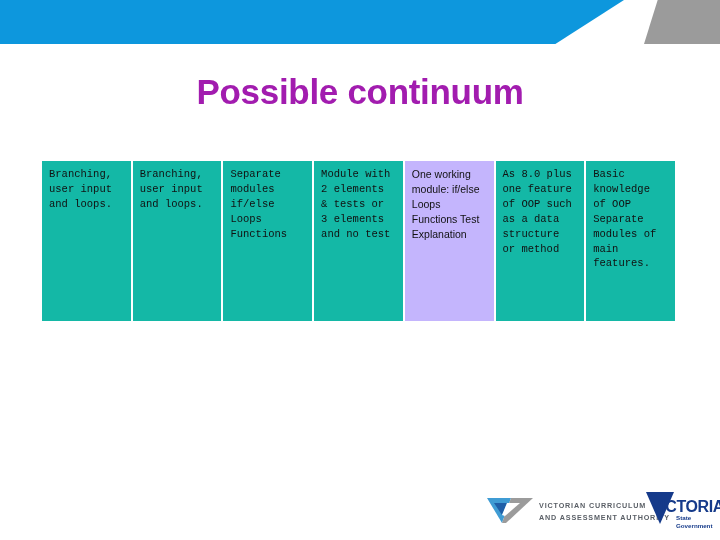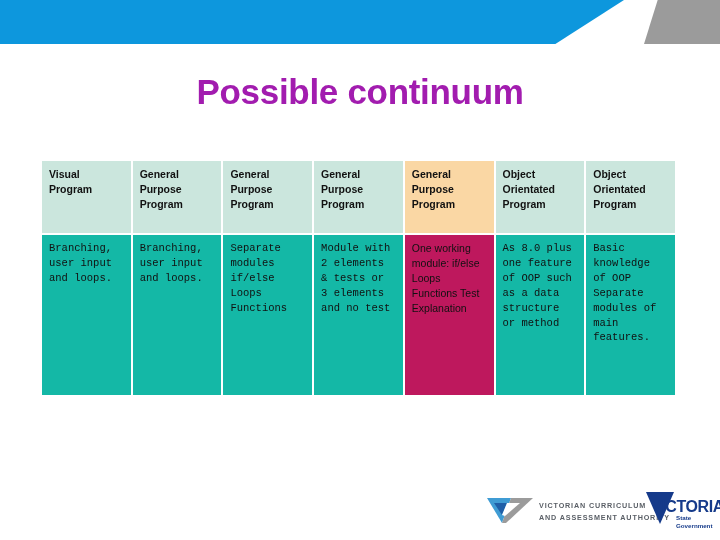--- a/index.html
+++ b/index.html
@@ -88,21 +88,21 @@
   tr.type-row td {
     height: 60px;
     font-weight: bold;
   }
   tr.detail-row td {
     height: 148px;
   }
   td.mint      { background: #14b8a6; font-family: Liberation Mono, monospace; }
   td.mint-dark { background: #cbe6dd; }
   td.peach     { background: #fad7a4; }
-  td.peach-lt  { background: #be185d; }
+  td.peach-lt  { background: #c4b5fd; }
 
   
   #footer-logos {
     position: absolute;
     left: 0;
     top: 487px;
     width: 632px;
     height: 50px;
   }
 
@@ -170,29 +170,20 @@
 <div id="banner">
   <div class="banner-blue"></div>
   <div class="banner-gray"></div>
 </div>
 
 <div id="title">Possible continuum</div>
 
 <table id="continuum-table">
   <tbody>
 
-    <tr class="type-row">
-      <td class="mint-dark">Visual Program</td>
-      <td class="mint-dark">General Purpose Program</td>
-      <td class="mint-dark">General Purpose Program</td>
-      <td class="mint-dark">General Purpose Program</td>
-      <td class="peach">General Purpose Program</td>
-      <td class="mint-dark">Object Orientated Program</td>
-      <td class="mint-dark">Object Orientated Program</td>
-    </tr>
 
     <tr class="detail-row">
       <td class="mint">Branching, user input and loops.</td>
       <td class="mint">Branching, user input and loops.</td>
       <td class="mint">Separate modules if/else Loops Functions</td>
       <td class="mint">Module with 2 elements &amp; tests or 3 elements and no test</td>
       <td class="peach-lt">One working module: if/else Loops Functions Test Explanation</td>
       <td class="mint">As 8.0 plus one feature of OOP such as a data structure or method</td>
       <td class="mint">Basic knowledge of OOP Separate modules of main features.</td>
     </tr>

